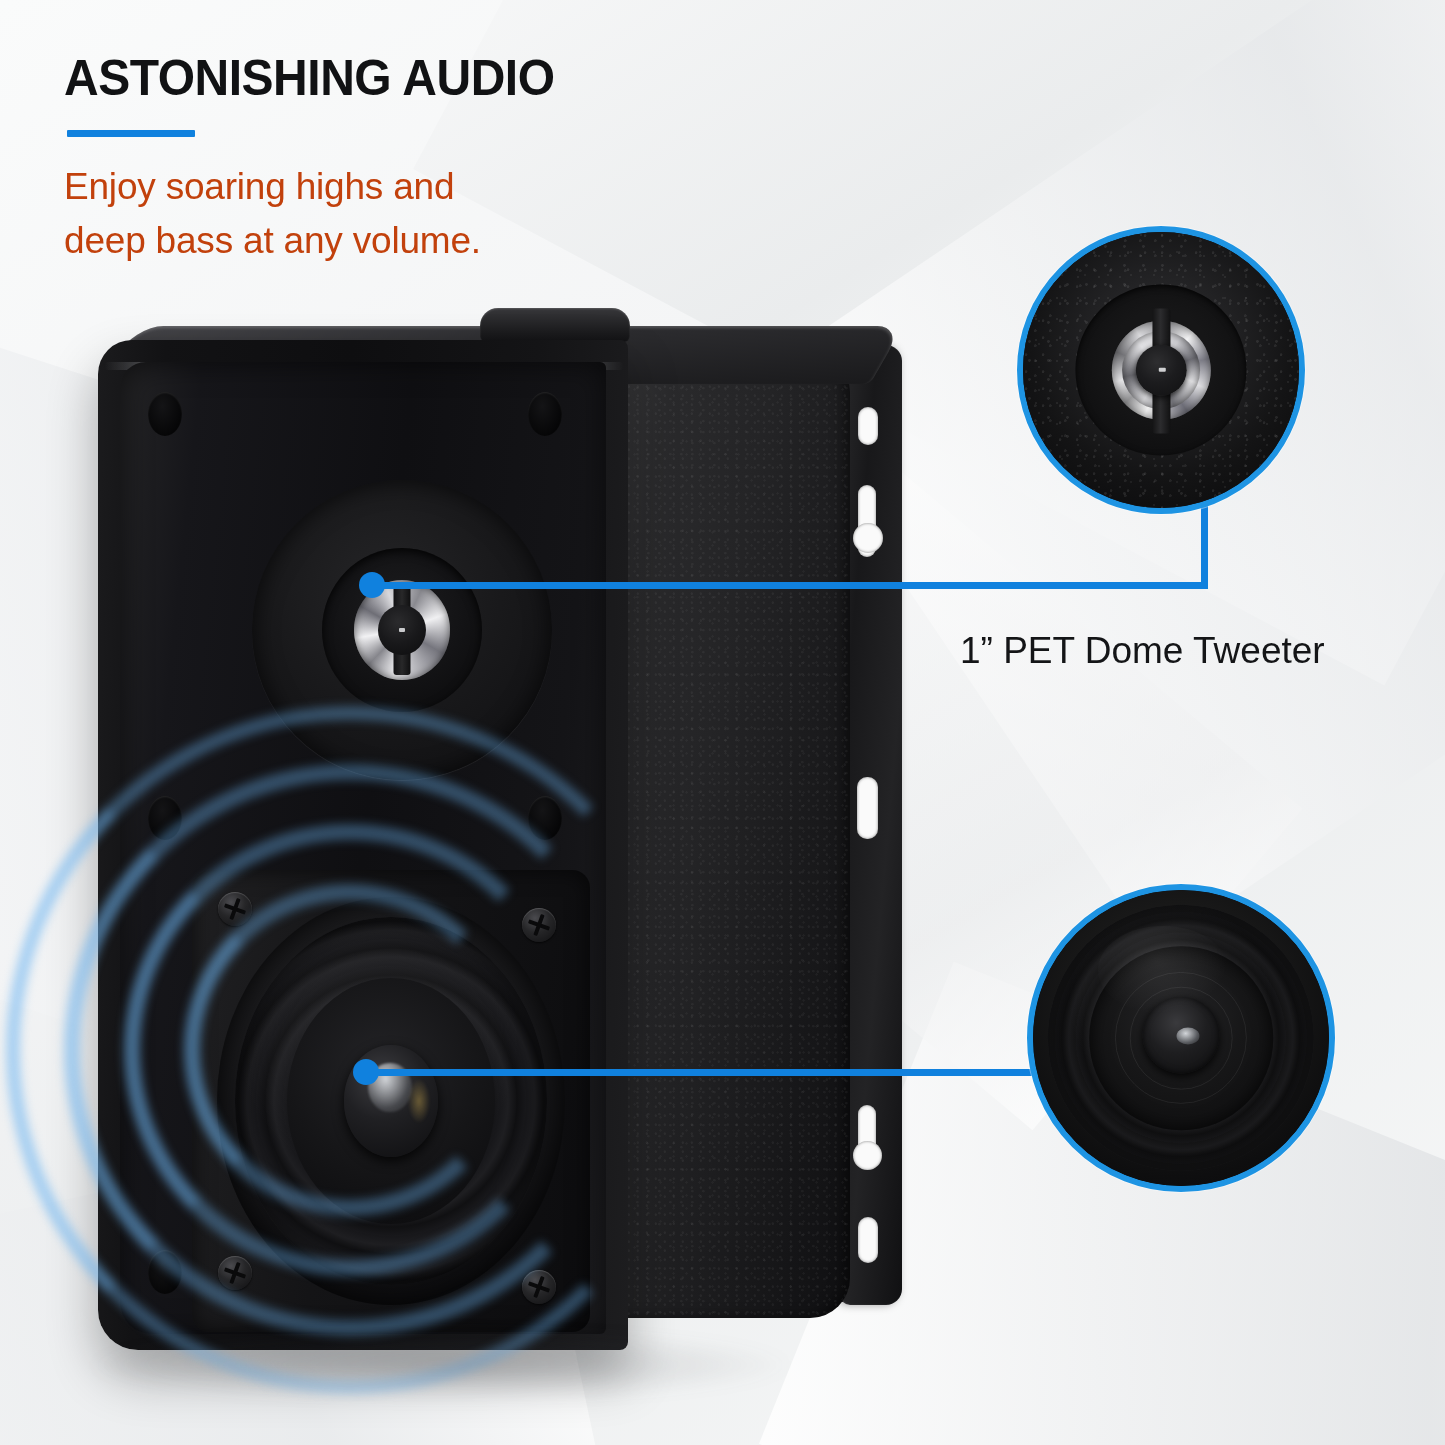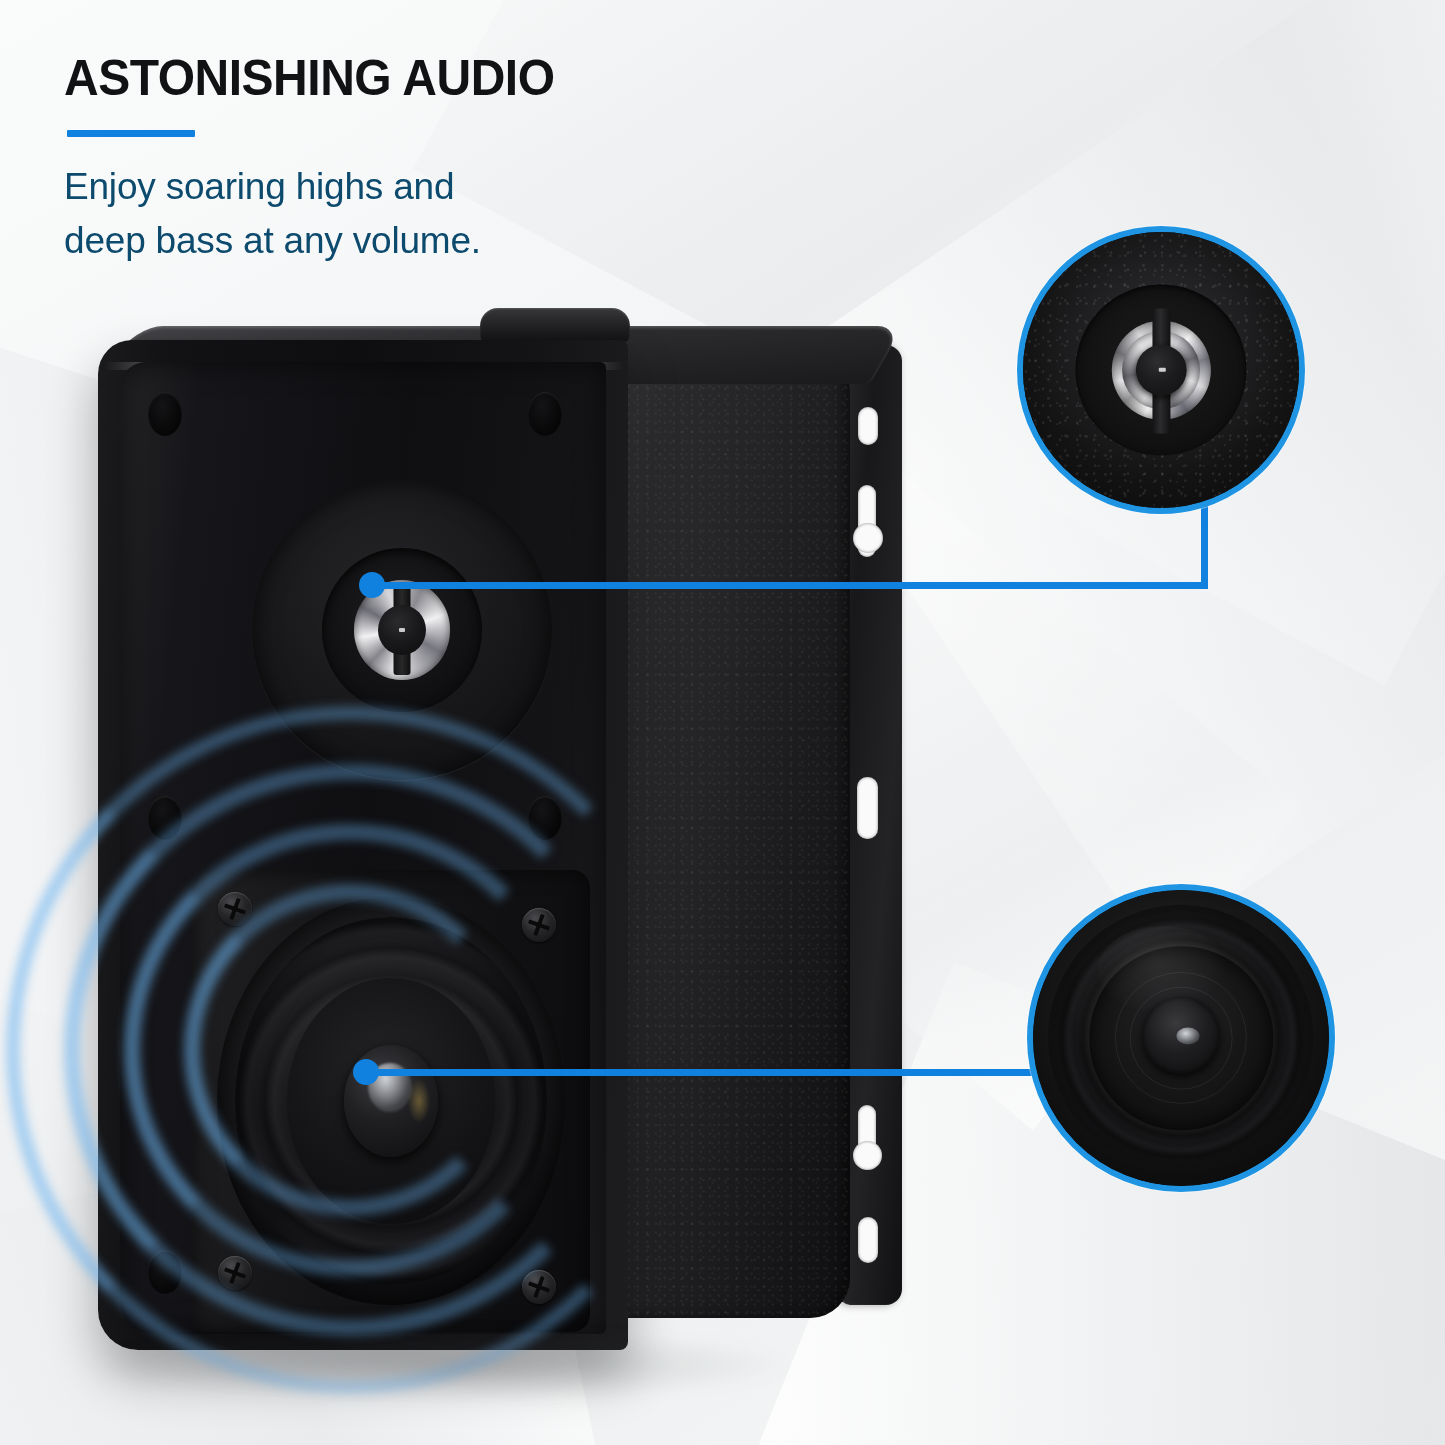--- a/index.html
+++ b/index.html
@@ -88,21 +88,21 @@
   .accent-bar {
     position: absolute;
     left: 67px; top: 130px;
     width: 128px; height: 7px;
     border-radius: 1px;
   }
   .subhead {
     position: absolute;
     left: 64px; top: 160px;
     font-size: 37px;
-    color: #0c4a6e;
+    color: #c2410c;
     line-height: 1.45;
     white-space: pre-line;
     letter-spacing: -0.2px;
   }
 
   
   .callout-label {
     position: absolute;
     font-size: 37px;
     color: #141517;
@@ -647,20 +647,21 @@
     <div class="tw-texture"></div>
     <div class="tw-rim">
       <div class="tw-chrome"></div>
       <div class="tw-chrome2"></div>
       <div class="tw-bar top"></div>
       <div class="tw-bar bot"></div>
       <div class="tw-dome"></div>
     </div>
   </div>
 
+  <div class="callout-label" id="label-tweeter">1” PET Dome Tweeter</div>
 
   <div class="conn" style="left:0; top:0; width:1445px; height:1445px;">
     <div class="seg" style="left:366px; top:1069px; width:700px; height:7px;"></div>
   </div>
   <div class="dot" style="left:353px; top:1059px;"></div>
 
   <div class="detail-circle" id="circle-woofer">
     <div class="wf-basket"></div>
     <div class="wf-surround"></div>
     <div class="wf-cone"></div>

